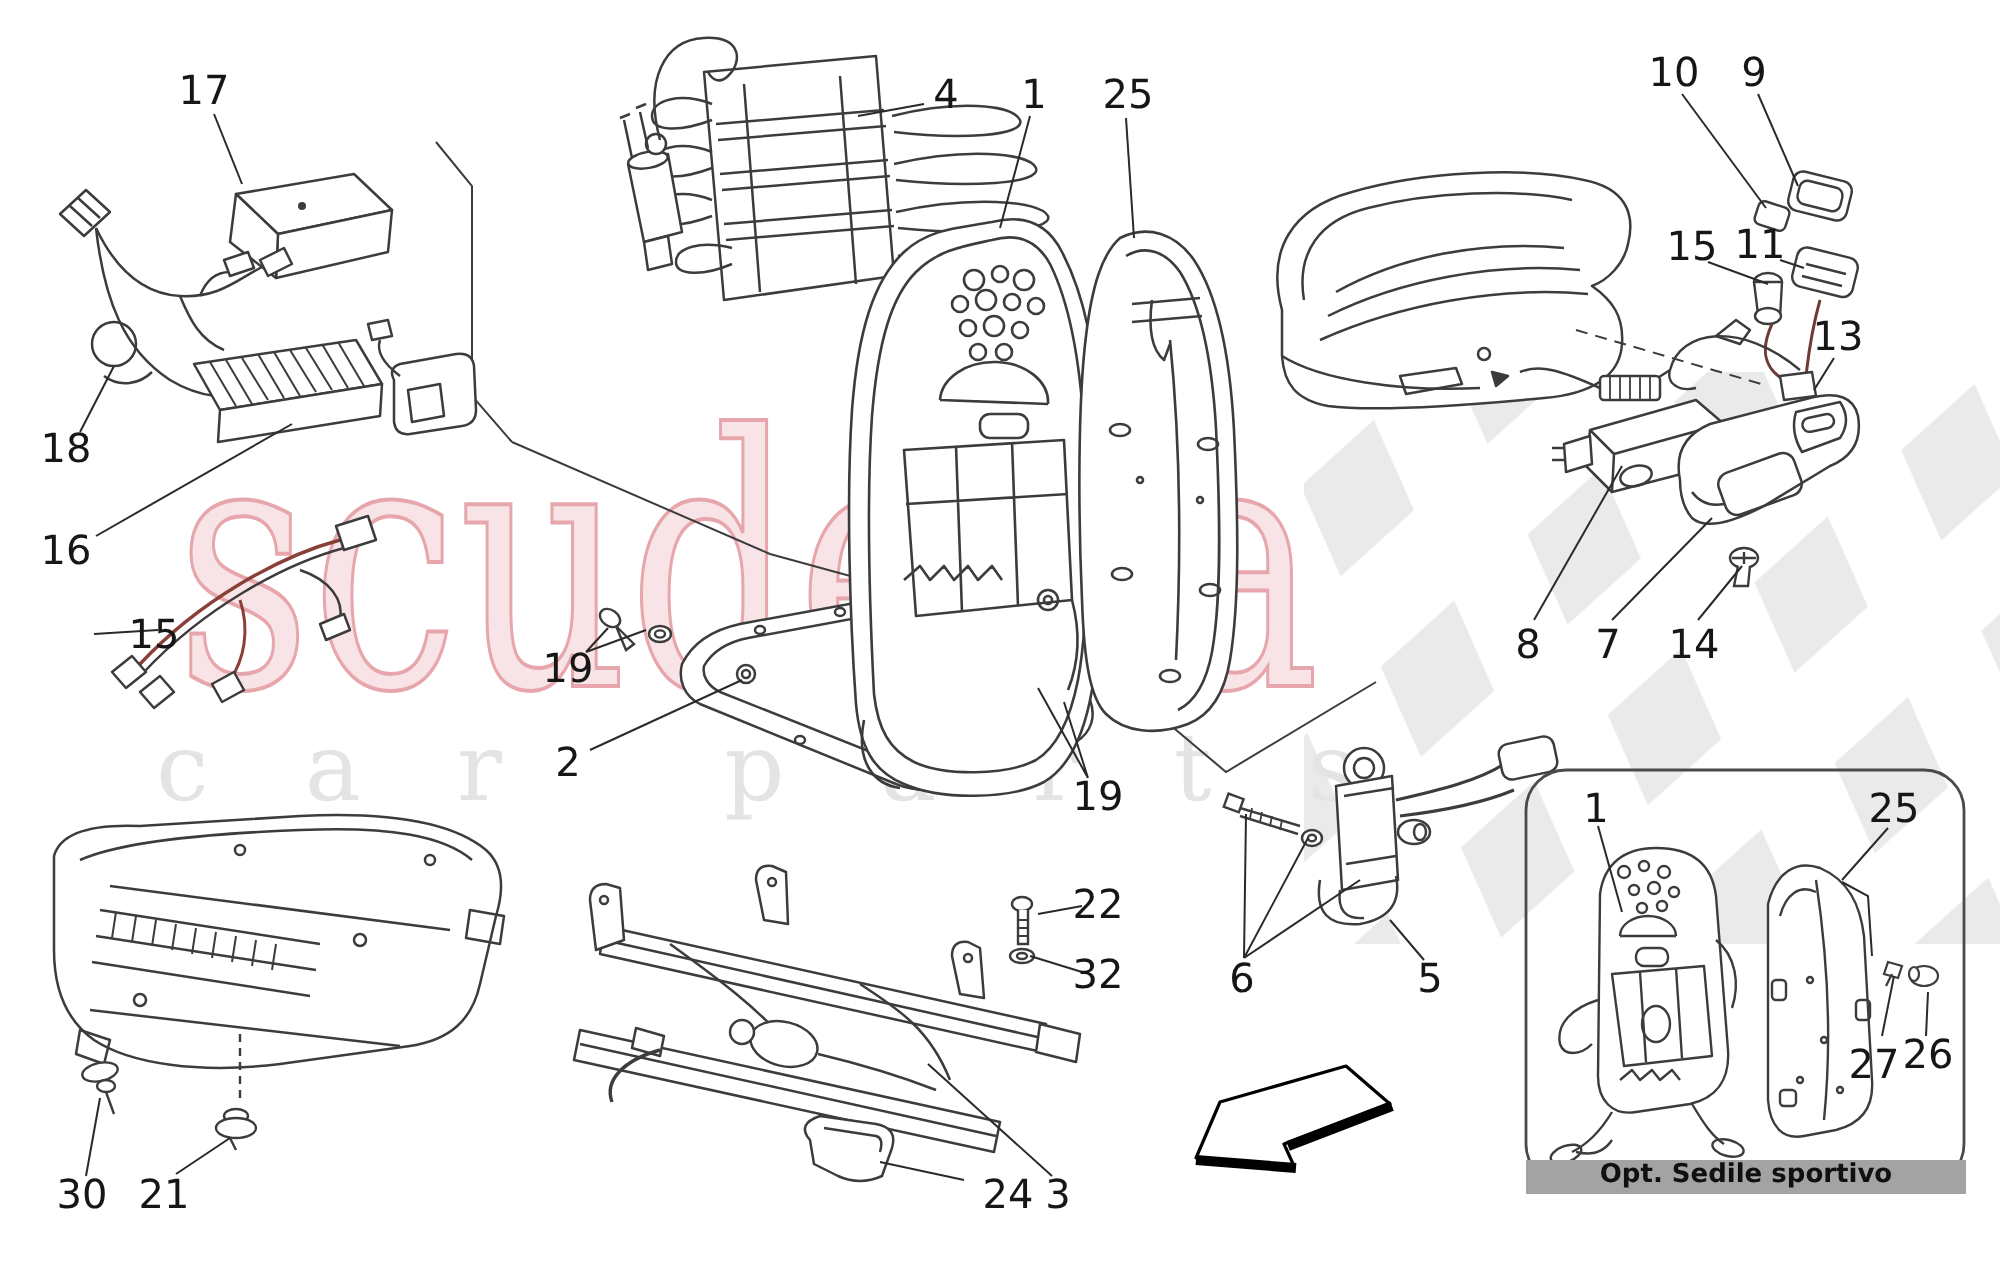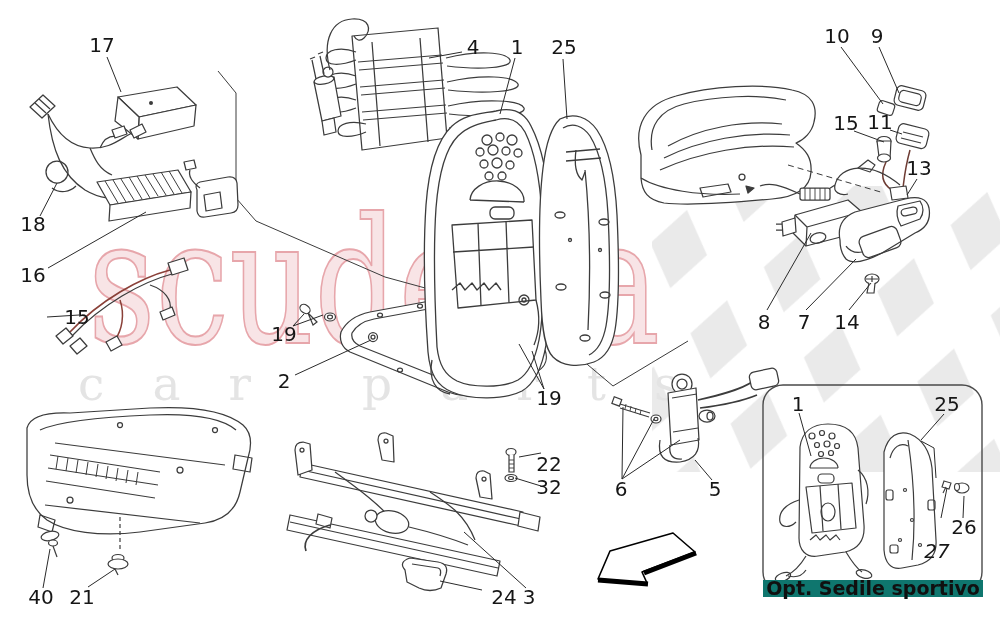--- a/index.html
+++ b/index.html
@@ -2,22 +2,22 @@
 <html><head>
 <meta charset="utf-8">
 <style>
   html,body{margin:0;padding:0;background:#fff;}
   #stage{position:relative;width:1000px;height:631px;background:#ffffff;overflow:hidden;
          font-family:"DejaVu Sans", sans-serif;}
   #art{position:absolute;left:0;top:0;}
   .callout{position:absolute;transform:translate(-50%,-50%);font-size:20px;color:#161616;
            font-family:"DejaVu Sans", sans-serif;white-space:nowrap;}
   .inset-caption{position:absolute;left:763px;top:580px;width:220px;text-align:center;
-                 font-weight:bold;font-size:19px;line-height:16.5px;color:#101010;
-                 background:#0f766e;font-family:"DejaVu Sans", sans-serif;}
+                 font-weight:bold;font-size:13px;line-height:16.5px;color:#101010;
+                 background:#a3a3a3;font-family:"DejaVu Sans", sans-serif;}
   .inset-caption div{padding:0;}
 </style>
 </head>
 <body>
 
 <div id="stage">
 
 <svg id="art" width="1000" height="631" viewBox="0 0 1000 631">
   <defs>
     <pattern id="chk" width="116" height="160" patternUnits="userSpaceOnUse" patternTransform="rotate(12 820 320)">
@@ -413,31 +413,31 @@
       <span class="callout" style="left: 919px; top: 168px;">13</span>
       <span class="callout" style="left: 33px; top: 224px;">18</span>
       <span class="callout" style="left: 33px; top: 275px;">16</span>
       <span class="callout" style="left: 33px; top: 317px; margin-left: 44px;">15</span>
       <span class="callout" style="left: 764px; top: 322px;">8</span>
       <span class="callout" style="left: 804px; top: 322px;">7</span>
       <span class="callout" style="left: 847px; top: 322px;">14</span>
       <span class="callout" style="left: 284px; top: 334px;">19</span>
       <span class="callout" style="left: 284px; top: 381px;">2</span>
       <span class="callout" style="left: 549px; top: 398px;">19</span>
-      <span class="callout" style="left: 549px; top: 452px; margin-top: 12px;">22</span>
+      <span class="callout" style="left: 549px; top: 452px;">22</span>
       <span class="callout" style="left: 549px; top: 487px;">32</span>
       <span class="callout" style="left: 621px; top: 489px;">6</span>
       <span class="callout" style="left: 715px; top: 489px;">5</span>
-      <span class="callout" style="left: 41px; top: 597px;">40</span>
+      <span class="callout" style="left: 41px; top: 597px;">30</span>
       <span class="callout" style="left: 82px; top: 597px;">21</span>
       <span class="callout" style="left: 504px; top: 597px;">24</span>
       <span class="callout" style="left: 529px; top: 597px;">3</span>
       <span class="callout" style="left: 798px; top: 404px;">1</span>
       <span class="callout" style="left: 947px; top: 404px;">25</span>
-      <span class="callout" style="left: 937px; top: 551px; font-style: italic;">27</span>
+      <span class="callout" style="left: 937px; top: 532px;">27</span>
       <span class="callout" style="left: 964px; top: 527px;">26</span>
     </div>
 
 <div class="inset-caption">
   <div>Opt. Sedile sportivo</div>
 </div>
 
 </div>
 
 </body></html>

